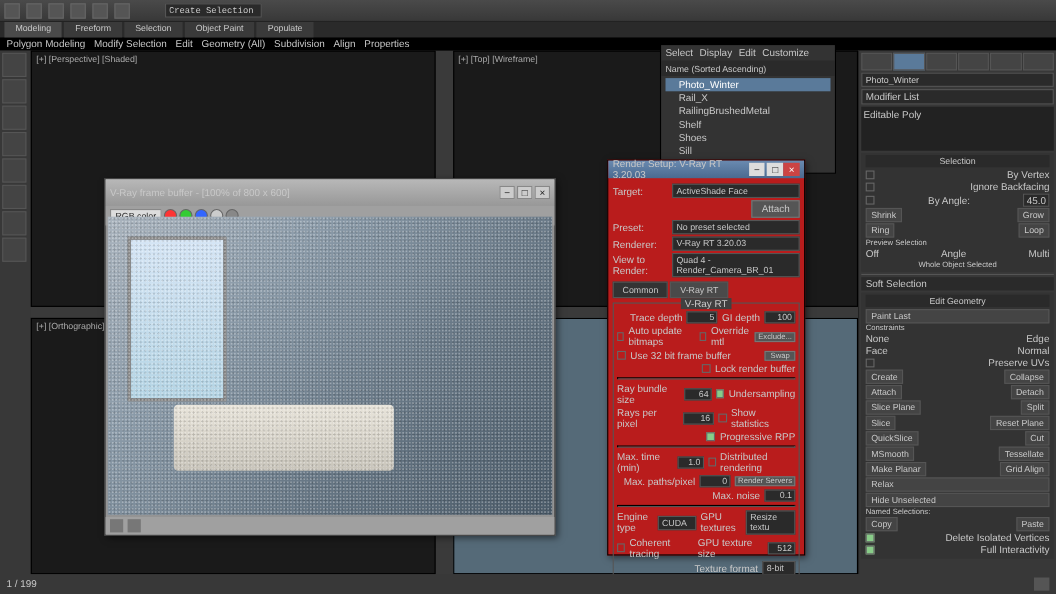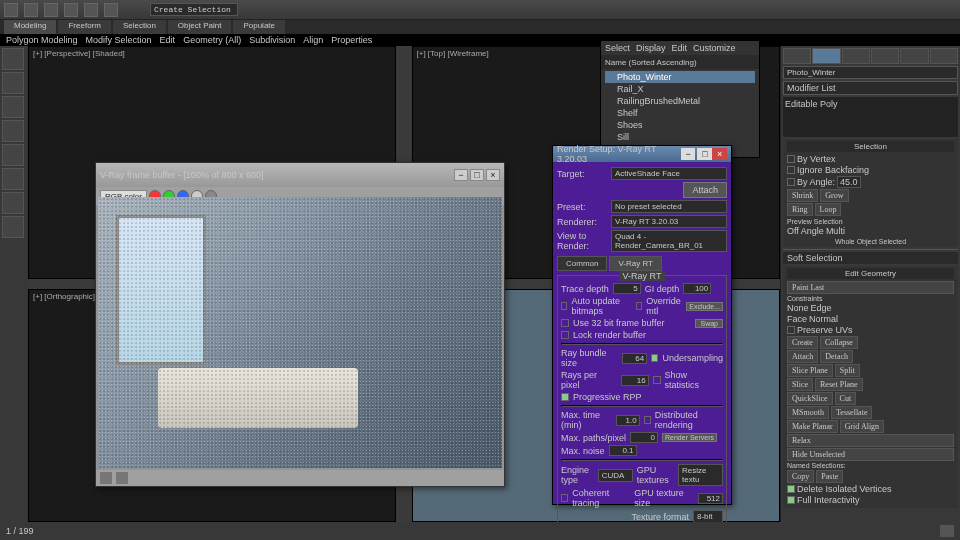--- a/index.html
+++ b/index.html
@@ -15,22 +15,22 @@
 .left-toolbar .tool { width:22px; height:22px; background:#444; border:1px solid #555; }
 .viewport { position:absolute; background:#1a1a1a; border:1px solid #000; }
 .viewport-label { position:absolute; top:2px; left:4px; font-size:8px; color:#aaa; }
 .vp-tl { top:0; left:0; width:49%; height:49%; }
 .vp-tr { top:0; right:0; width:49%; height:49%; }
 .vp-bl { bottom:0; left:0; width:49%; height:49%; }
 .vp-br { bottom:0; right:0; width:49%; height:49%; background:#556a78; }
 .right-panel { position:absolute; top:46px; right:0; width:180px; bottom:18px; background:#383838; border-left:1px solid #222; padding:2px; overflow:hidden; }
 .right-panel .section { background:#333; margin-bottom:2px; padding:2px 4px; }
 .right-panel .section-title { text-align:center; font-size:8px; background:#2a2a2a; padding:1px; margin-bottom:2px; }
-.right-panel .row { display:flex; justify-content:flex-start; align-items:center; gap:2px; margin:1px 0; font-size:8px; }
-.right-panel .btn { background:#444; border:1px solid #555; padding:1px 4px; font-size:8px; cursor:pointer;font-family:Liberation Serif, serif; }
+.right-panel .row { display:flex; justify-content:space-between; align-items:center; gap:2px; margin:1px 0; font-size:8px; }
+.right-panel .btn { background:#444; border:1px solid #555; padding:1px 4px; font-size:8px; cursor:pointer; }
 .right-panel .cb { width:8px; height:8px; border:1px solid #666; }
 .status-bar { position:absolute; bottom:0; left:0; right:0; height:18px; background:#383838; display:flex; align-items:center; padding:0 6px; font-size:8px; gap:8px; }
 
 
 .scene-panel { position:absolute; top:40px; left:600px; width:160px; background:#333; border:1px solid #000; }
 .scene-panel .hdr { height:14px; background:#2a2a2a; display:flex; align-items:center; padding:0 4px; font-size:8px; }
 .scene-panel .menus { display:flex; gap:6px; padding:2px 4px; font-size:8px; }
 .scene-panel .list { padding:2px 4px; font-size:8px; }
 .scene-panel .list .item { padding:1px 0 1px 12px; }
 .scene-panel .list .item.sel { background:#5a7a9a; color:#fff; }
@@ -43,27 +43,27 @@
 .vfb .tb { height:18px; background:#a0a0a0; display:flex; align-items:center; gap:2px; padding:0 4px; }
 .vfb .tb .sel { font-size:8px; color:#222; background:#ddd; padding:1px 4px; border:1px solid #888; }
 .vfb .tb .dot { width:12px; height:12px; border-radius:50%; border:1px solid #666; }
 .vfb .render { position:absolute; top:34px; left:2px; right:2px; bottom:18px; background:linear-gradient(135deg,#aab4be 0%,#8a9aa8 30%,#6a7a88 60%,#4a5a68 100%); overflow:hidden; }
 .vfb .render::after { content:""; position:absolute; inset:0; background-image:radial-gradient(circle,rgba(255,255,255,.3) 1px,transparent 1px),radial-gradient(circle,rgba(0,0,0,.15) 1px,transparent 1px); background-size:3px 3px,4px 4px; }
 .vfb .bed { position:absolute; left:60px; bottom:40px; width:200px; height:60px; background:linear-gradient(#e8e4da,#c8c4ba); border-radius:4px; }
 .vfb .window { position:absolute; left:18px; top:18px; width:90px; height:150px; background:linear-gradient(#d5e5f5,#b5d5e5); border:3px solid #888; }
 .vfb .footer { position:absolute; bottom:0; left:0; right:0; height:16px; background:#a0a0a0; display:flex; align-items:center; gap:4px; padding:0 4px; }
 
 
-.rsd { position:absolute; top:145px; left:552px; width:180px; height:360px; background:#4c1d95; border:1px solid #000; box-shadow:2px 2px 6px rgba(0,0,0,.5); }
+.rsd { position:absolute; top:145px; left:552px; width:180px; height:360px; background:#b91c1c; border:1px solid #000; box-shadow:2px 2px 6px rgba(0,0,0,.5); }
 .rsd .titlebar { height:16px; background:linear-gradient(#6a8ab0,#4a6a90); display:flex; align-items:center; padding:0 4px; font-size:9px; color:#fff; }
 .rsd .titlebar .spacer { flex:1; }
 .rsd .titlebar .xbtn { width:16px; height:12px; background:#c44; color:#fff; text-align:center; line-height:12px; cursor:pointer; }
 .rsd .titlebar .mbtn { width:16px; height:12px; background:#ddd; color:#222; text-align:center; line-height:12px; margin-left:2px; cursor:pointer; }
 .rsd .body { padding:3px 4px; font-size:8px; }
-.rsd .row { display:flex; align-items:center; gap:4px; margin:2px 0; }
+.rsd .row { display:flex; align-items:center; gap:4px; margin:2px 0;justify-content:flex-end; }
 .rsd .lbl { width:50px; }
 .rsd .dd { flex:1; background:#2a2a2a; border:1px solid #555; padding:1px 3px; font-size:8px; }
 .rsd .tabs { display:flex; gap:2px; margin:4px 0; }
 .rsd .tab { padding:2px 8px; background:#333; border:1px solid #555; font-size:8px; cursor:pointer; }
 .rsd .tab.active { background:#4a4a4a; }
 .rsd .group { border:1px solid #555; margin:2px 0; padding:3px; }
 .rsd .group-title { text-align:center; margin:-8px auto 2px; background:#404040; width:fit-content; padding:0 4px; }
 .rsd .spin { width:28px; background:#2a2a2a; border:1px solid #555; padding:0 2px; text-align:right; font-size:8px; }
 .rsd .cb { width:8px; height:8px; border:1px solid #666; display:inline-block; }
 .rsd .btn { background:#555; border:1px solid #777; padding:2px 8px; cursor:pointer; }

